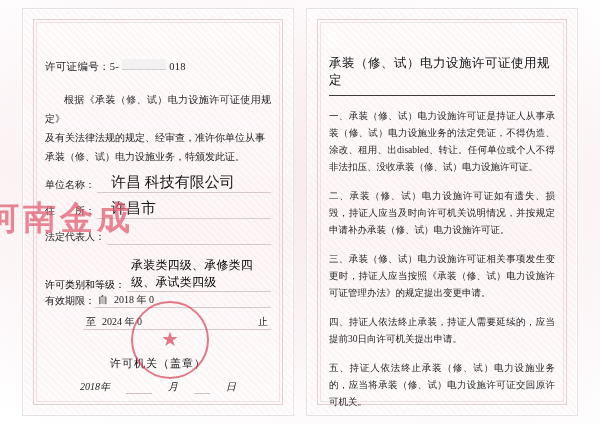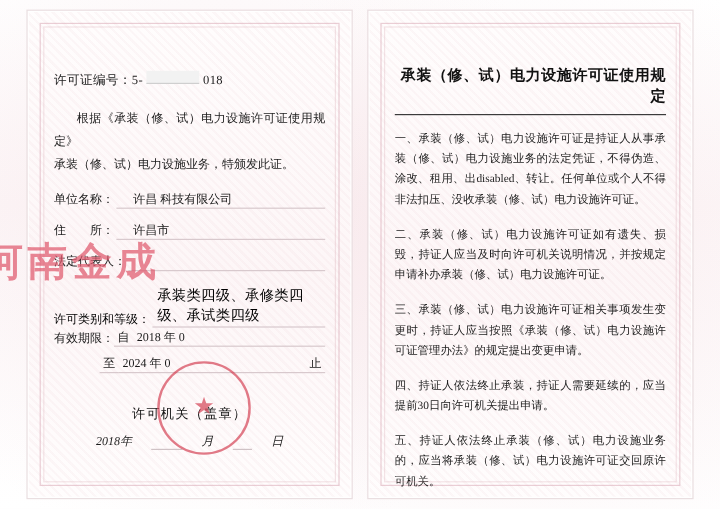--- a/index.html
+++ b/index.html
@@ -78,21 +78,21 @@
     font-size:10px;color:#1b1b1b;
     margin-top:11px;
     height:15px;
   }
   .field-row .lbl{white-space:nowrap;}
   .field-row .val{
     flex:1;
     border-bottom:1px solid #d8c9cd;
     margin-left:2px;
     padding-left:14px;
-    font-size:10px;
+    font-size:15px;
     color:#161616;
     position:relative;
     top:1px;
     white-space:nowrap;
     overflow:hidden;
   }
   .cat-row{
     margin-top:13px;
     display:flex;align-items:flex-end;font-size:10px;
   }
@@ -156,23 +156,23 @@
     color:#e05a6e;
     opacity:0.72;
     letter-spacing:4px;
     white-space:nowrap;
     z-index:6;
     font-weight:700;
   }
   
   .rules-title{
     margin-top:26px;
-    text-align:right;
+    text-align:left;
     font-size:12.5px;
-    font-weight:bold;
+    font-weight:normal;
     color:#111;
     letter-spacing:0.5px;
   }
   .rules-title-underline{
     width:100%;height:1px;background:#3b3b3b;margin:6px auto 0;
   }
   .rule{
     font-size:9.5px;
     line-height:17px;
     color:#1c1c1c;
@@ -196,20 +196,21 @@
 
         <div class="lic-no">
           <span class="lbl">许可证编号：</span>
           <span>5-</span>
           <span class="blank-box" style="width:44px;margin:0 3px;"></span>
           <span>018</span>
         </div>
 
         <div class="para">
           <span class="ind" style="text-indent:19px;">根据《承装（修、试）电力设施许可证使用规定》</span>
+          <span class="ind">及有关法律法规的规定、经审查，准许你单位从事</span>
           <span class="ind">承装（修、试）电力设施业务，特颁发此证。</span>
         </div>
 
         <div class="field-row">
           <span class="lbl">单位名称：</span>
           <span class="val">许昌            科技有限公司</span>
         </div>
 
         <div class="field-row">
           <span class="lbl">住　　所：</span>

